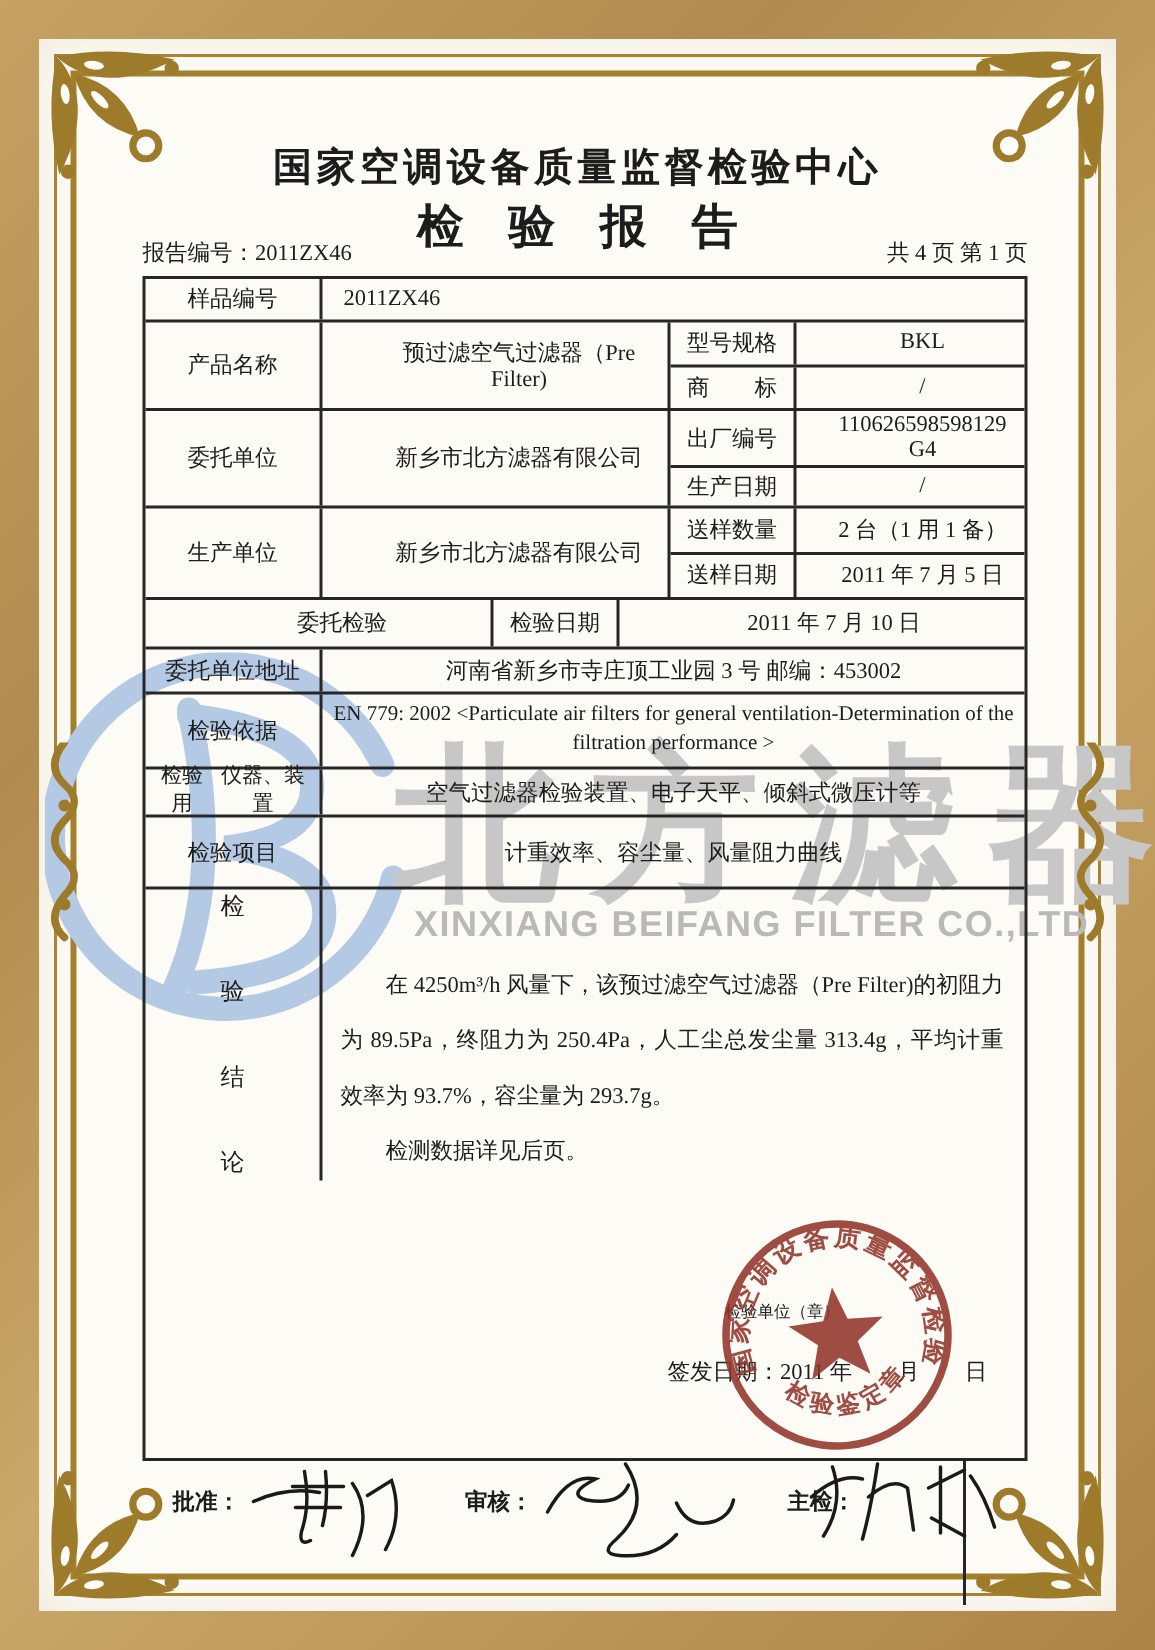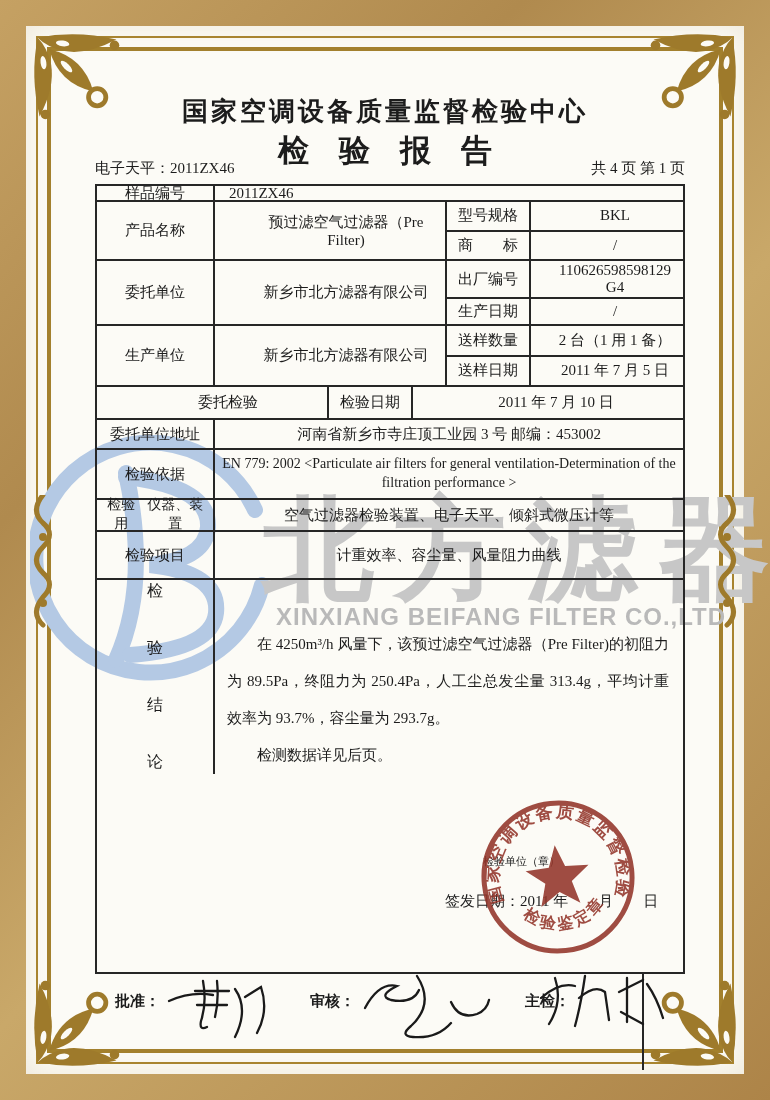--- a/index.html
+++ b/index.html
@@ -158,27 +158,27 @@
     <span>北</span>
     <span>方</span>
     <span>滤</span>
     <span>器</span>
   </div>
   <div class="wm-latin">XINXIANG BEIFANG FILTER CO.,LTD.</div>
 
   <div class="org-title">国家空调设备质量监督检验中心</div>
   <div class="doc-title">检验报告</div>
   <div class="report-line">
-    <span><span>电子天平：</span><span>2011ZX46</span></span>
+    <span><span>报告编号：</span><span>2011ZX46</span></span>
     <span>共 4 页 第 1 页</span>
   </div>
 
   <div class="rtable">
 
-    <div class="trow" style="height:16px">
+    <div class="trow" style="height:29px">
       <div class="cell c1 br">样品编号</div>
       <div class="cell grow left-al">2011ZX46</div>
     </div>
 
     <div class="trow" style="height:59px">
       <div class="cell c1 br">产品名称</div>
       <div class="cell c2 br">预过滤空气过滤器（Pre Filter)</div>
       <div class="sub">
         <div class="subrow top">
           <div class="cell c3 br">型号规格</div>

